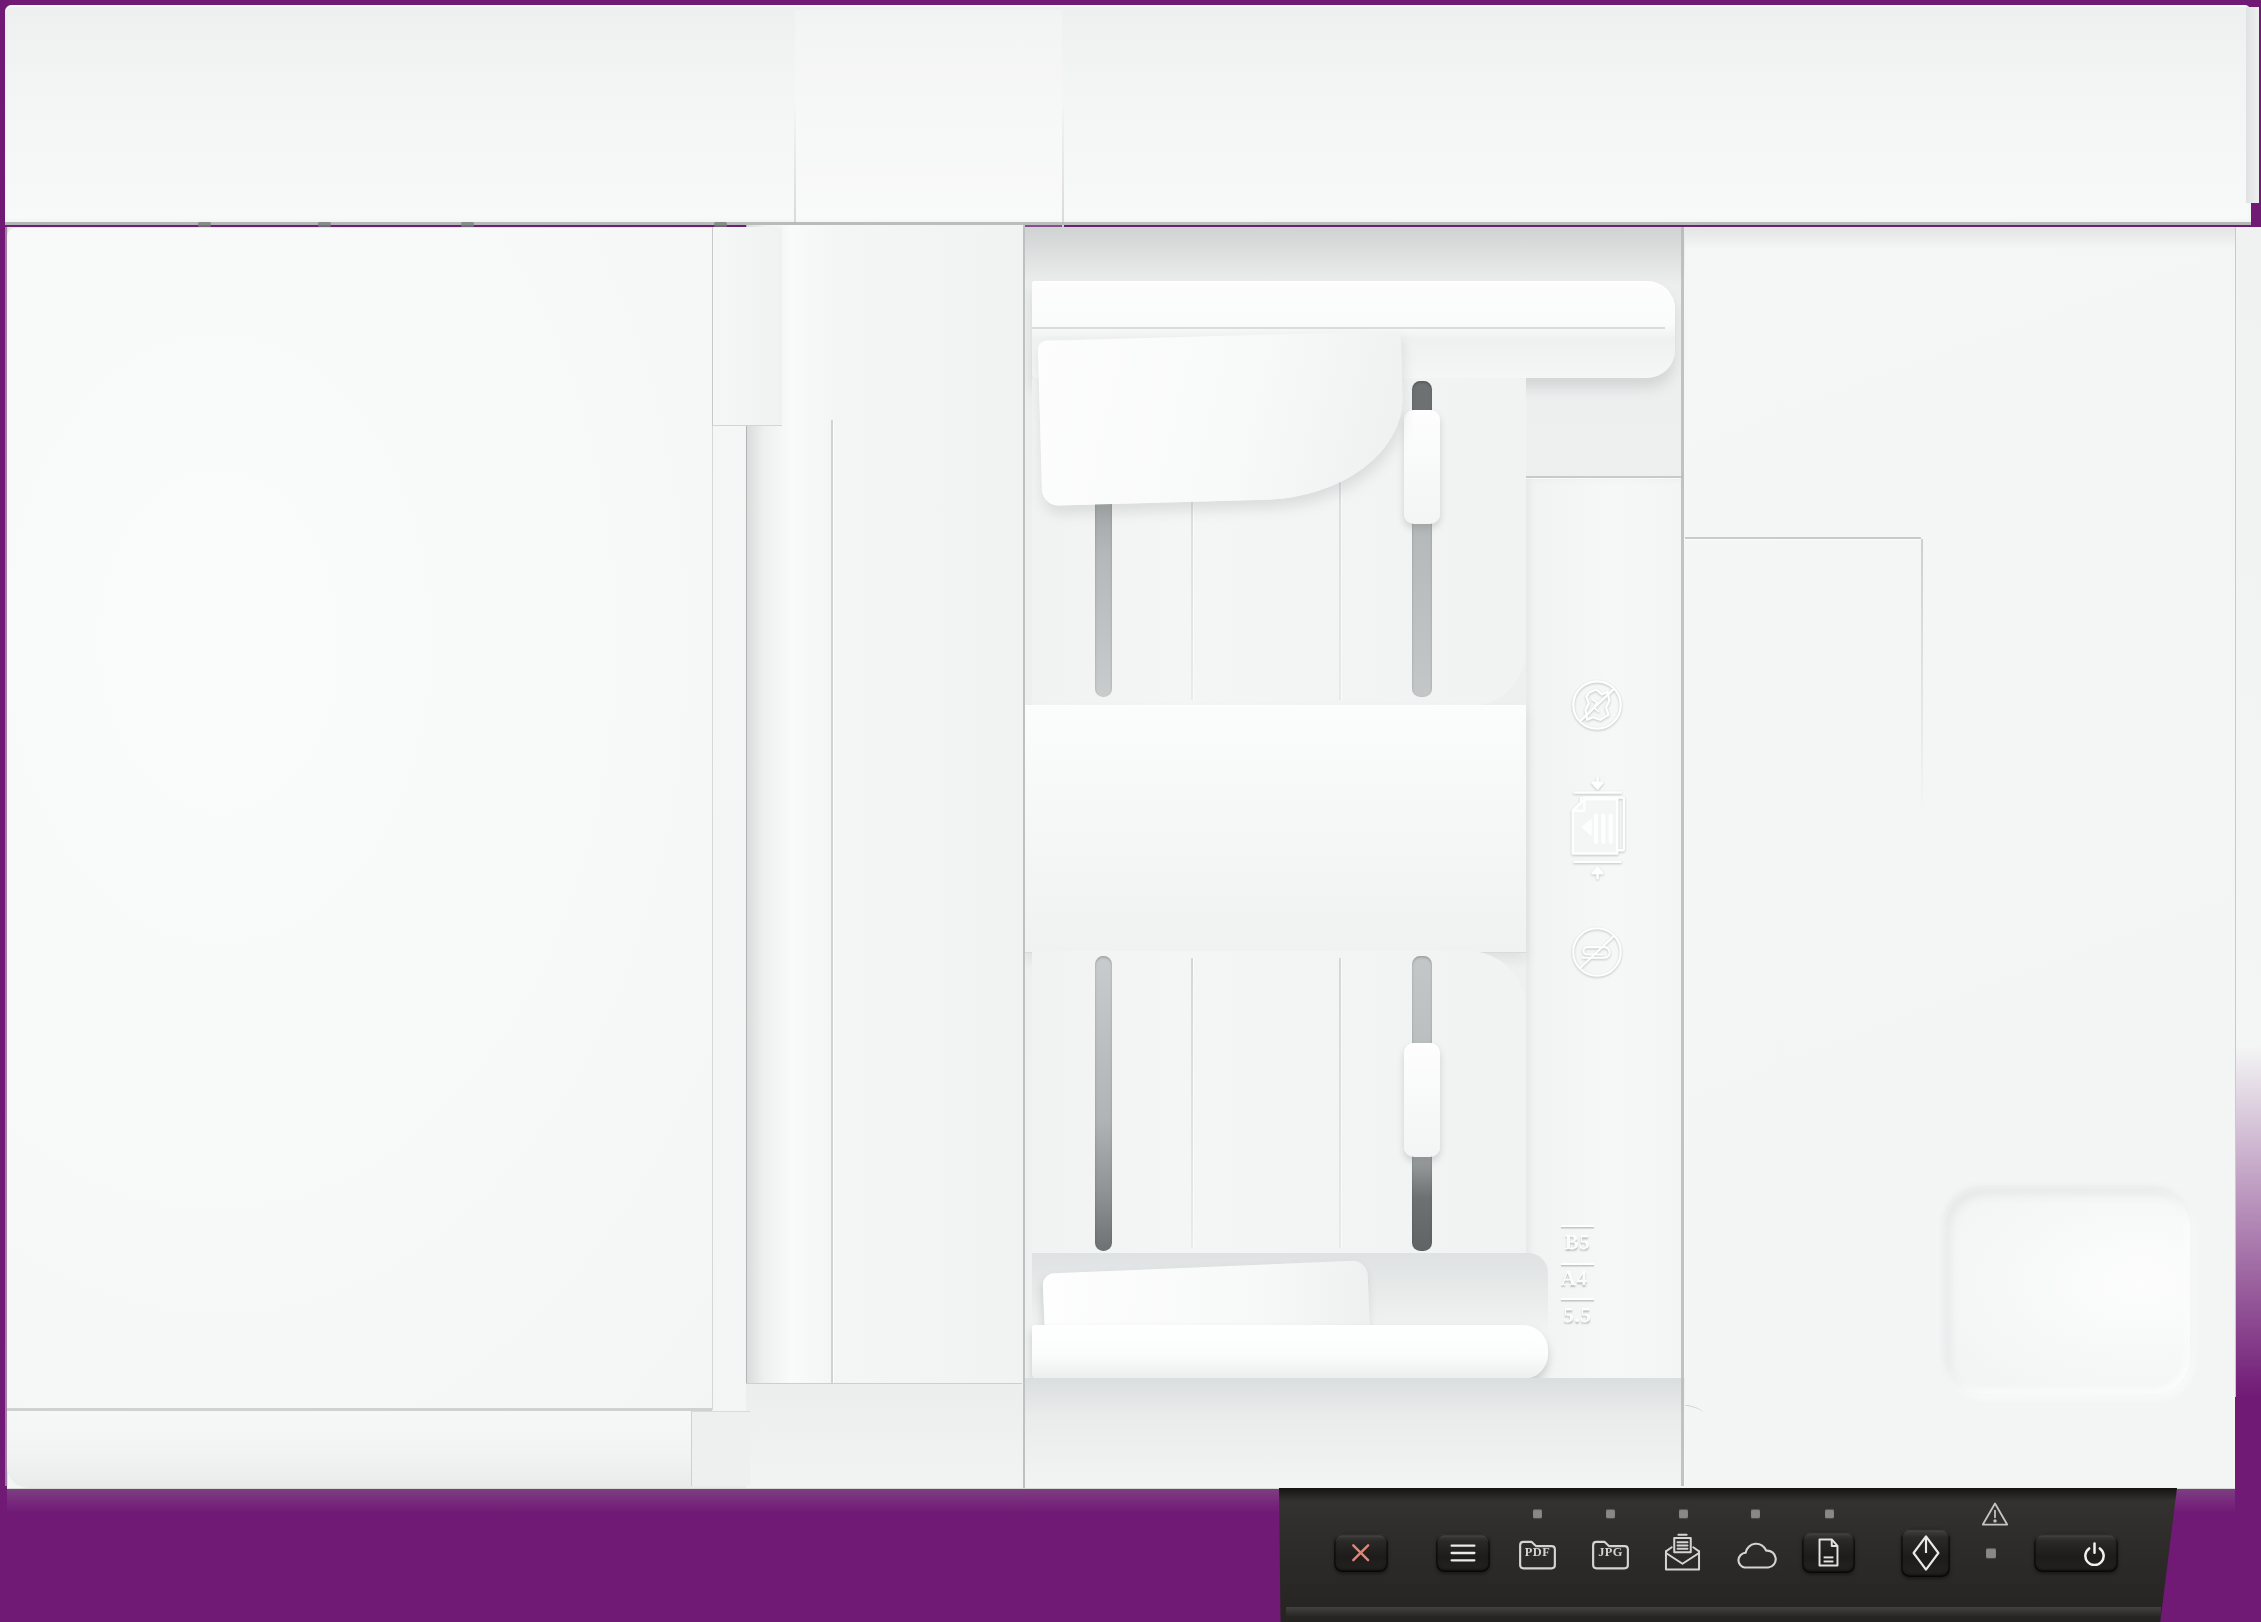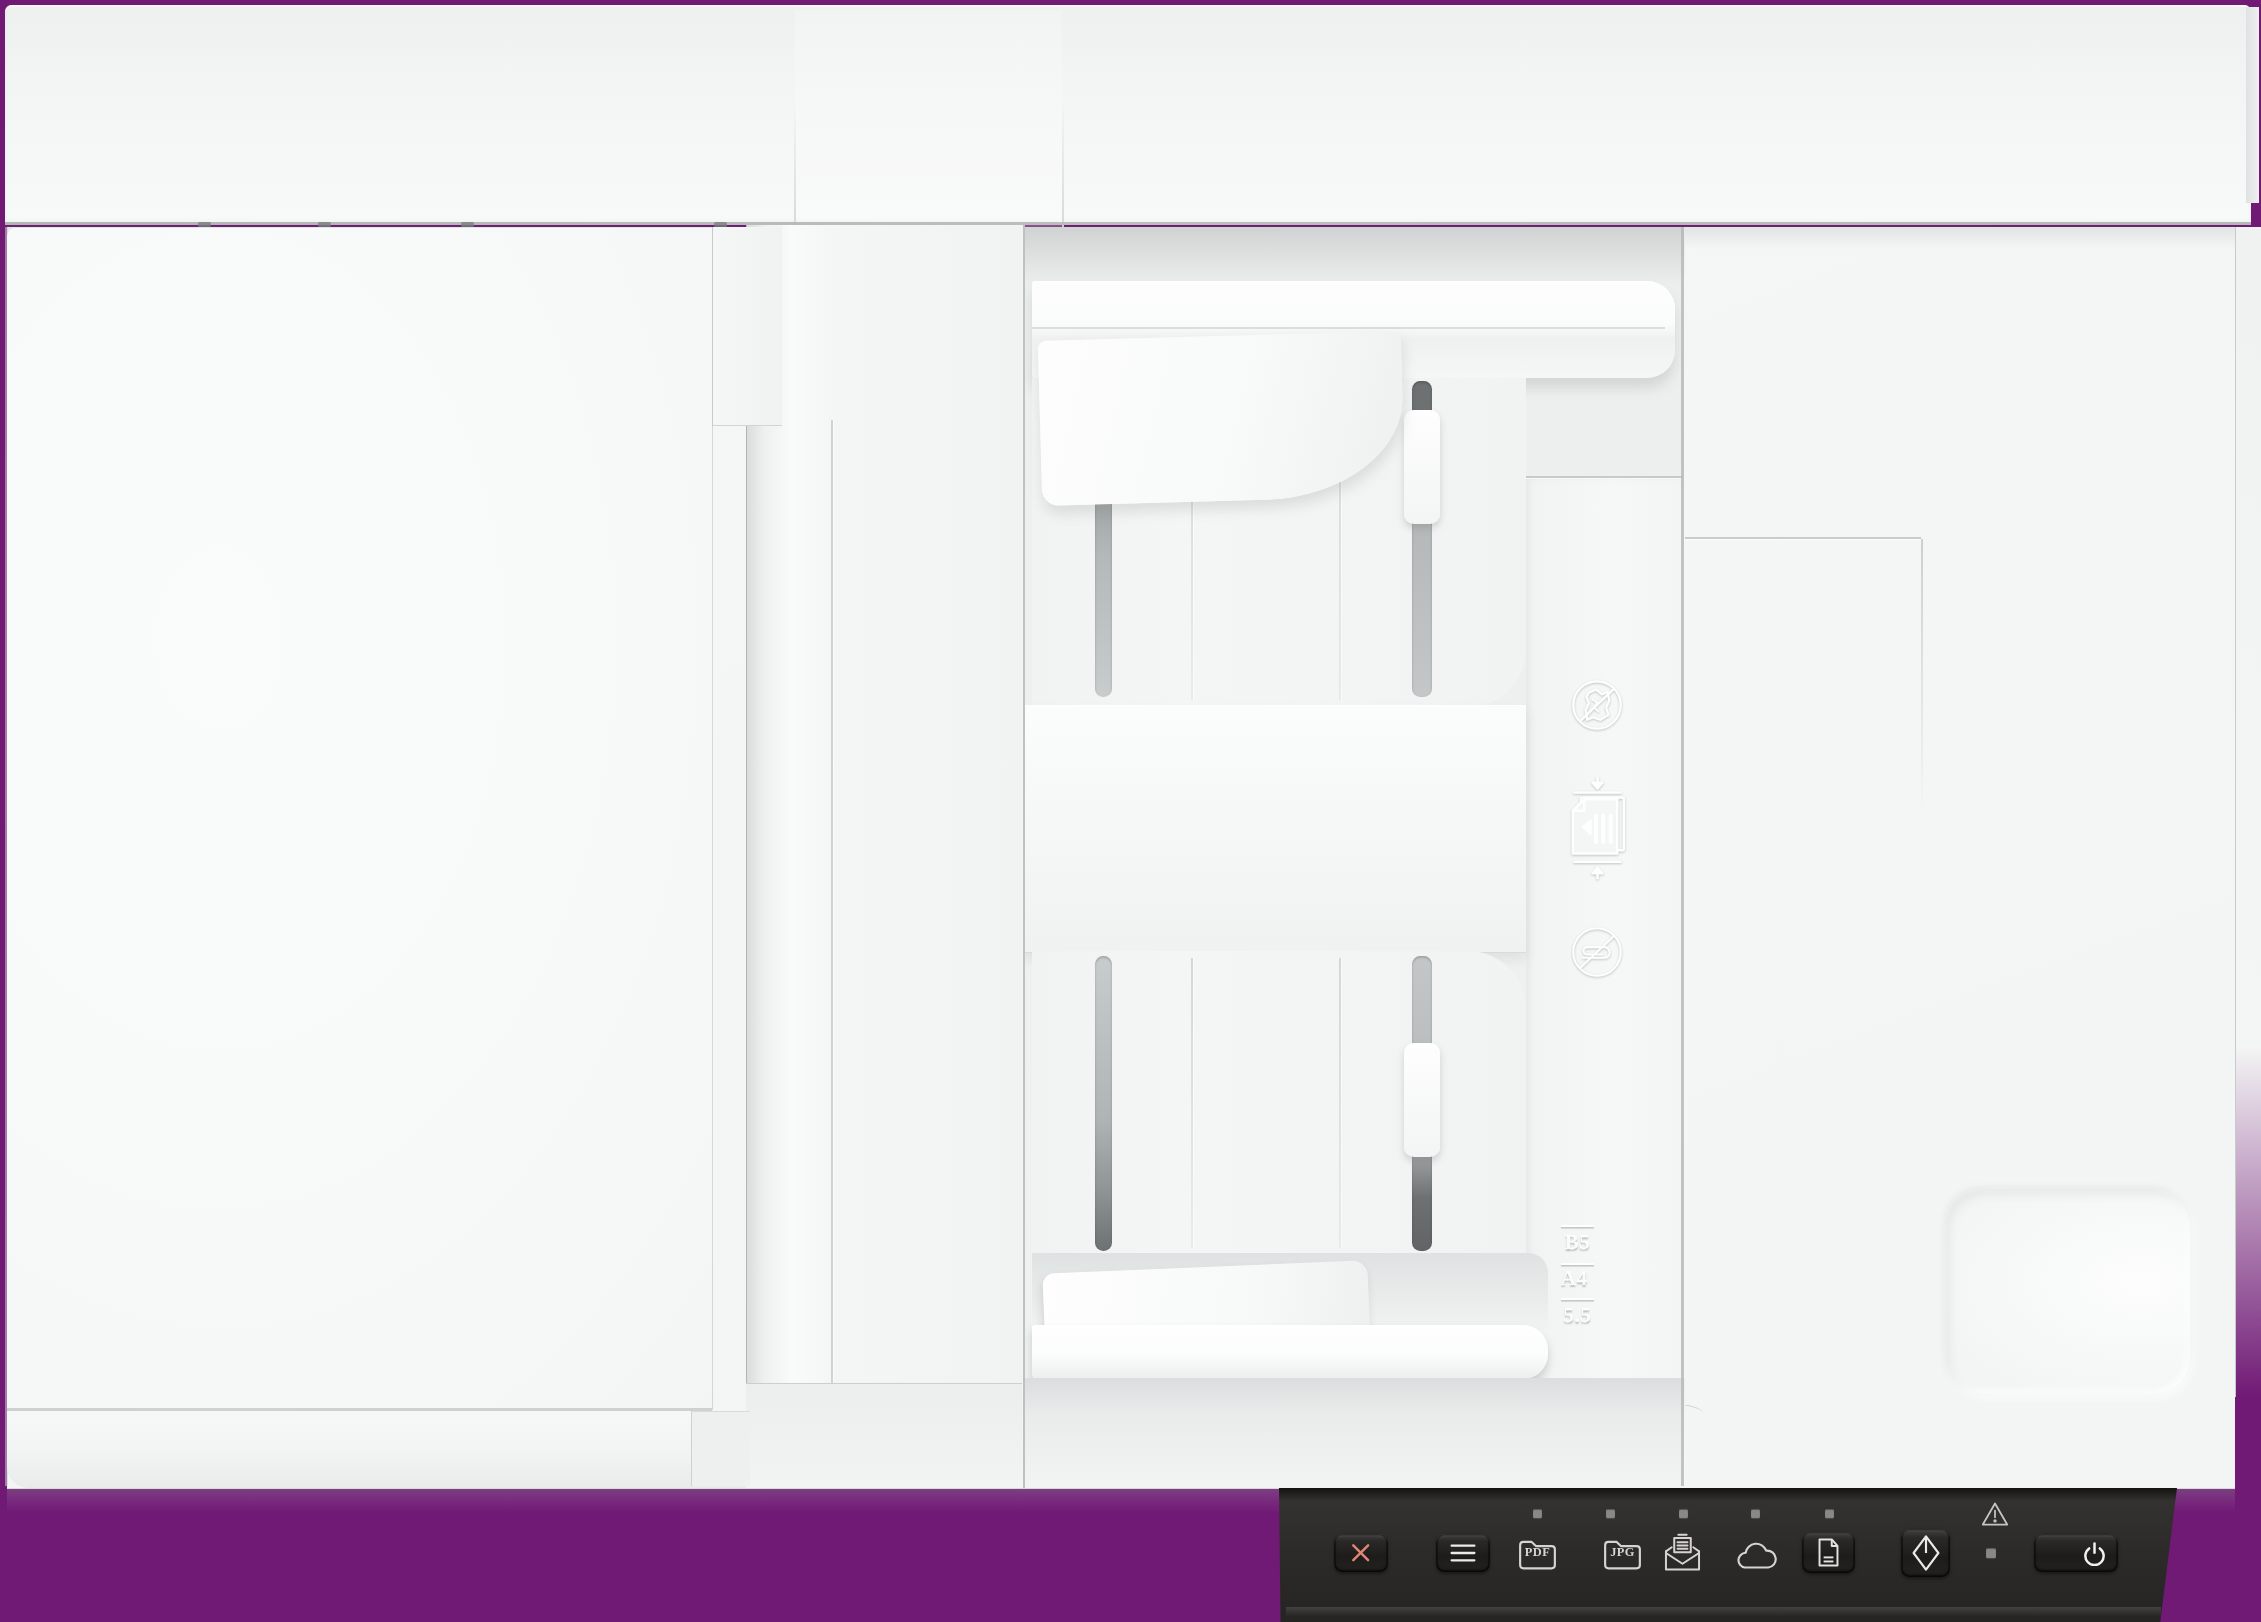--- a/index.html
+++ b/index.html
@@ -158,21 +158,21 @@
     background:linear-gradient(180deg,#454341 0%,#2a2927 18%,#1d1c1b 60%,#242322 100%);
     box-shadow:inset 0 0 0 1.6px rgba(0,0,0,.55), inset 0 1.6px 1.6px rgba(255,255,255,.22),
                inset 0 -2.5px 3.3px rgba(0,0,0,.5), 0 1.6px 3.3px rgba(0,0,0,.4);}
   .btn-cancel{left:55px;top:46px;width:54px;height:38px;}
   .btn-menu{left:157px;top:46px;width:54px;height:38px;}
   .btn-doc{left:523px;top:44px;width:53px;height:41px;}
   .btn-scan{left:622px;top:41px;width:49px;height:48px;}
   .btn-power{left:755px;top:46px;width:84px;height:38px;justify-content:flex-end;padding-right:10.7px;box-sizing:border-box;}
   .pic{left:0;top:0;}
   .pdf-wrap{left:237px;top:48px;width:43px;height:35px;}
-  .jpg-wrap{left:322px;top:48px;width:43px;height:35px;}
+  .jpg-wrap{left:310px;top:48px;width:43px;height:35px;}
   .email-wrap{left:382px;top:45px;width:43px;height:40px;}
   .cloud-wrap{left:455px;top:54px;width:43px;height:28px;}
   .warn-wrap{left:701px;top:13px;width:30px;height:26px;}
   .folder-label{position:absolute;left:0;top:9px;width:100%;text-align:center;
     font-size:12.4px;font-weight:bold;letter-spacing:0.4px;color:#d6d4d1;}
 </style>
 </head>
 <body>
 
 <div class="stage">

